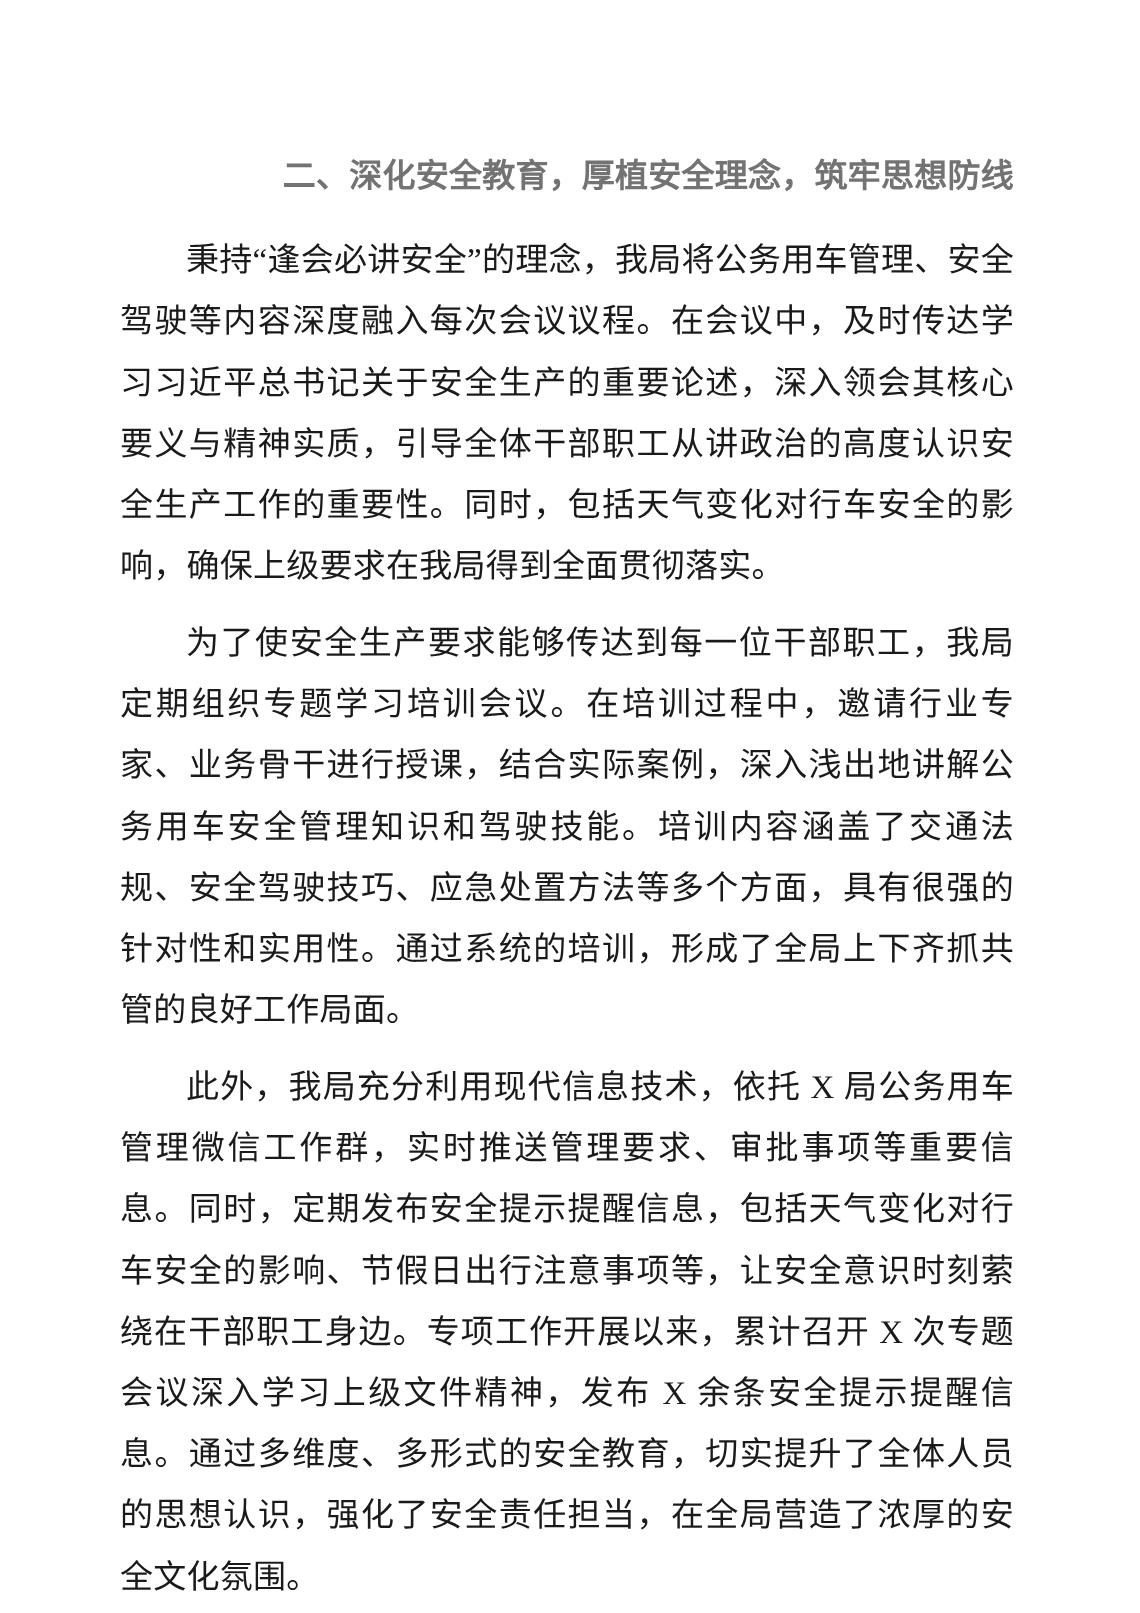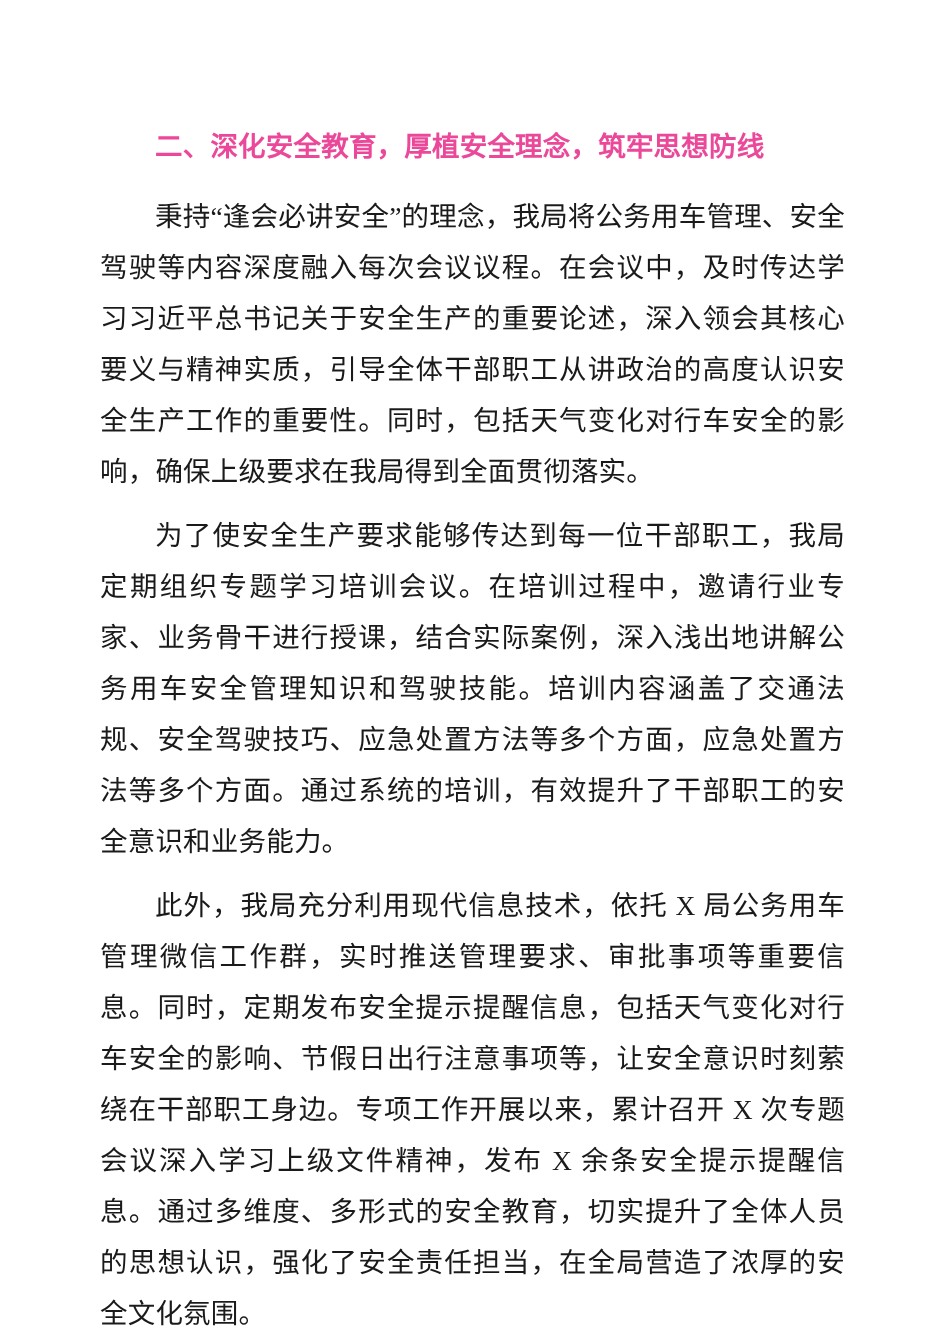--- a/index.html
+++ b/index.html
@@ -43,23 +43,23 @@
     text-indent: 0;
   }
 
   
   .heading {
     margin: 0 0 13px 0;
     font-size: 27.5px;
     line-height: 51px;
     font-weight: bold;
     text-indent: 2em;
-    text-align: left;
+    text-align: right;
     letter-spacing: 0.2px;
-    color: #ec4899;
+    color: #737373;
   }
 
   .heading-lead {
     margin-top: 19px;
   }
 
   
   .gap-sm { height: 6px; }
 </style>
 </head>
@@ -70,18 +70,18 @@
 
 
     <div class="gap-sm"></div>
 
     <h2 class="heading heading-lead">二、深化安全教育，厚植安全理念，筑牢思想防线</h2>
 
     <div class="gap-sm"></div>
 
     <p class="para">秉持“逢会必讲安全”的理念，我局将公务用车管理、安全驾驶等内容深度融入每次会议议程。在会议中，及时传达学习习近平总书记关于安全生产的重要论述，深入领会其核心要义与精神实质，引导全体干部职工从讲政治的高度认识安全生产工作的重要性。同时，包括天气变化对行车安全的影响，确保上级要求在我局得到全面贯彻落实。</p>
 
-    <p class="para">为了使安全生产要求能够传达到每一位干部职工，我局定期组织专题学习培训会议。在培训过程中，邀请行业专家、业务骨干进行授课，结合实际案例，深入浅出地讲解公务用车安全管理知识和驾驶技能。培训内容涵盖了交通法规、安全驾驶技巧、应急处置方法等多个方面，应急处置方法等多个方面。通过系统的培训，有效提升了干部职工的安全意识和业务能力。</p>
+    <p class="para">为了使安全生产要求能够传达到每一位干部职工，我局定期组织专题学习培训会议。在培训过程中，邀请行业专家、业务骨干进行授课，结合实际案例，深入浅出地讲解公务用车安全管理知识和驾驶技能。培训内容涵盖了交通法规、安全驾驶技巧、应急处置方法等多个方面，具有很强的针对性和实用性。通过系统的培训，形成了全局上下齐抓共管的良好工作局面。</p>
 
     <p class="para">此外，我局充分利用现代信息技术，依托 X 局公务用车管理微信工作群，实时推送管理要求、审批事项等重要信息。同时，定期发布安全提示提醒信息，包括天气变化对行车安全的影响、节假日出行注意事项等，让安全意识时刻萦绕在干部职工身边。专项工作开展以来，累计召开 X 次专题会议深入学习上级文件精神，发布 X 余条安全提示提醒信息。通过多维度、多形式的安全教育，切实提升了全体人员的思想认识，强化了安全责任担当，在全局营造了浓厚的安全文化氛围。</p>
 
   </div>
 </div>
 
 </body></html>

